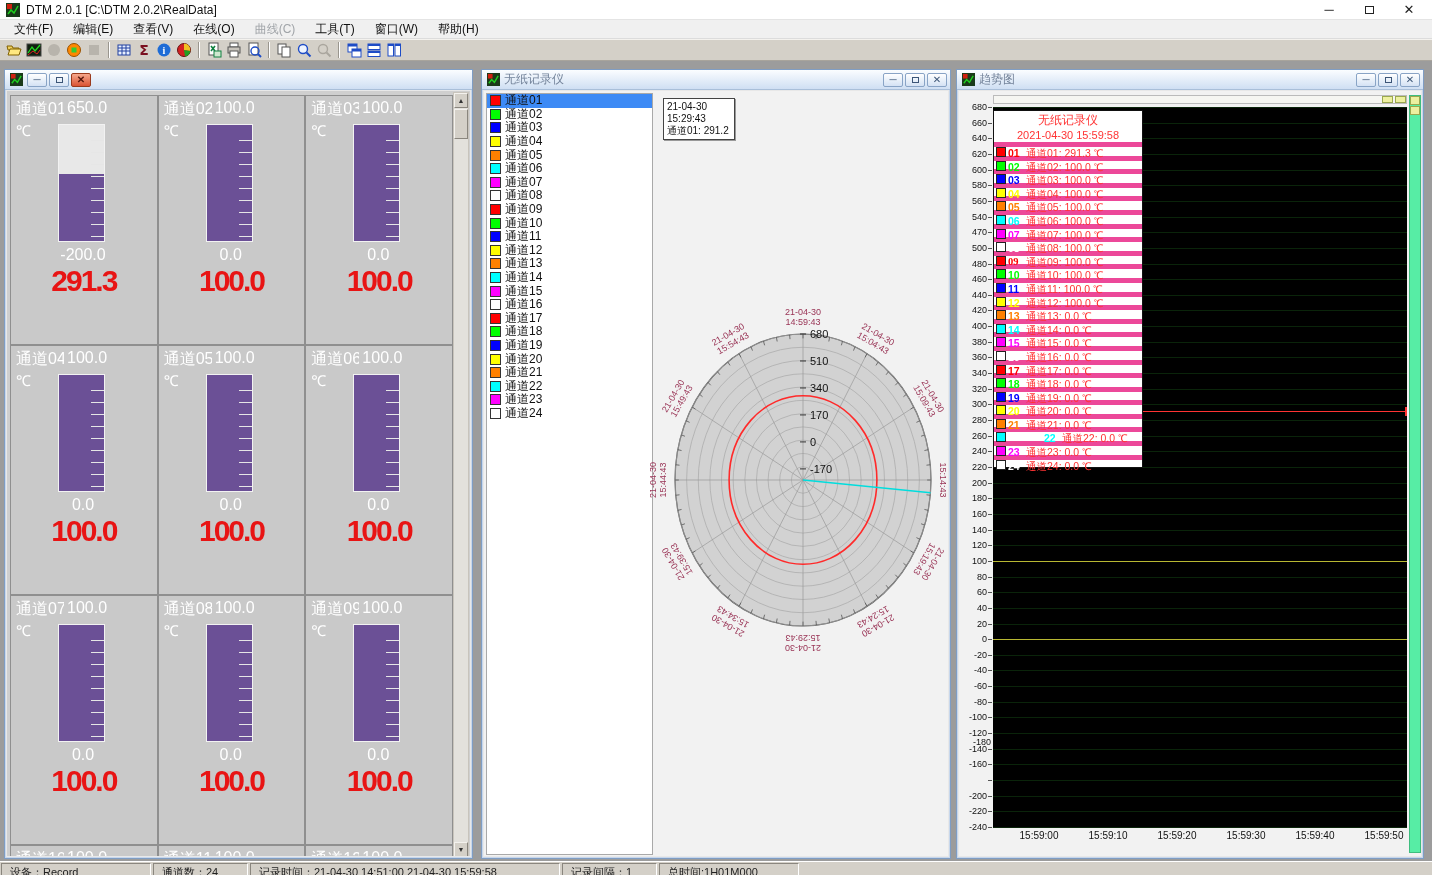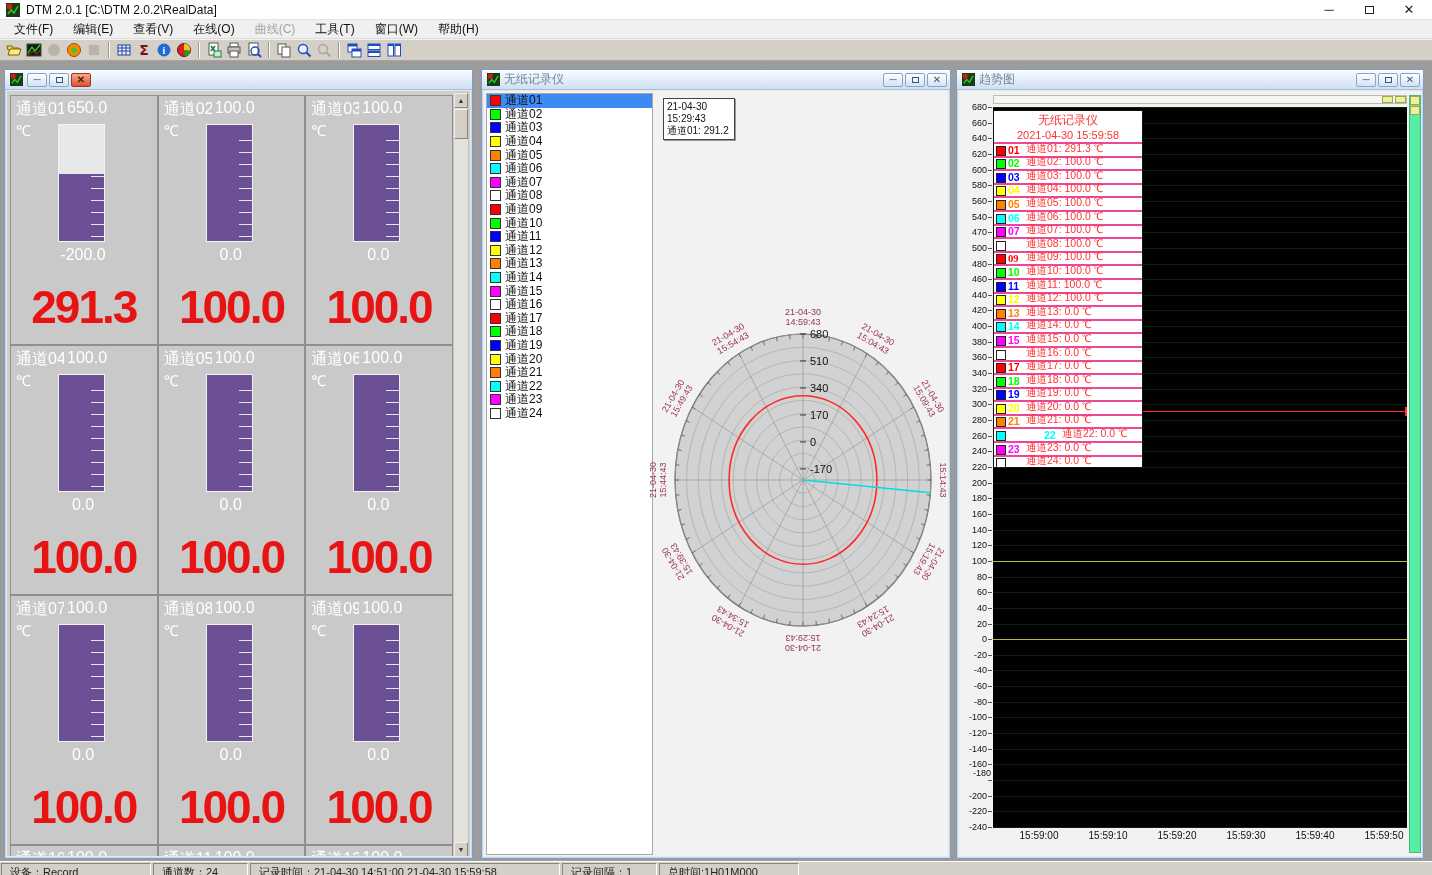--- a/index.html
+++ b/index.html
@@ -42,21 +42,21 @@
   #gauge-grid { position:absolute; left:3px; top:4px; width:443px; height:764px; display:grid; grid-template-columns:repeat(3,1fr); grid-auto-rows:248px; gap:2px; background:#8f8f8f; border:1px solid #8f8f8f; overflow:hidden; }
   .gauge { position:relative; background:#c9c9c9; overflow:hidden; }
   .g-label { position:absolute; left:5px; top:3px; width:48px; font-size:16px; color:#fff; white-space:nowrap; overflow:hidden; }
   .g-max { position:absolute; left:56px; top:3px; font-size:16px; color:#fff; }
   .g-unit { position:absolute; left:5px; top:24px; font-size:15px; color:#fff; }
   .g-bar { position:absolute; left:47px; top:28px; width:47px; height:118px; background:#e8e8e8; border:1px solid #f2f2f2; }
   .g-fill { position:absolute; left:0; bottom:0; width:100%; background:#6b5096; }
   .g-ticks { position:absolute; right:0; top:4px; bottom:4px; width:13px;
              background:repeating-linear-gradient(to bottom, transparent 0 11px, #e6e6e6 11px 12px); }
   .g-min { position:absolute; left:22px; top:150px; width:100px; text-align:center; font-size:16px; color:#fff; }
-  .g-value { position:absolute; left:0; top:184px; width:100%; text-align:center; font-size:46px; font-weight:bold; color:#e81414; letter-spacing:-2px; }
+  .g-value { position:absolute; left:0; top:168px; width:100%; text-align:center; font-size:30px; font-weight:bold; color:#e81414; letter-spacing:-2px; }
   
   .vscroll { position:absolute; right:1px; top:1px; width:16px; height:766px; background:#e3e1dc; border:1px solid #c8c4bc; }
   .varrow { position:absolute; left:0; width:14px; height:15px; background:#d4d0c8; border:1px solid #f4f2ee; border-right-color:#8a867e; border-bottom-color:#8a867e; font-size:7px; color:#333; text-align:center; line-height:14px; }
   .vthumb { position:absolute; left:0; top:16px; width:14px; height:30px; background:#d4d0c8; border:1px solid #f4f2ee; border-right-color:#8a867e; border-bottom-color:#8a867e; }
 
   
   #w2 .wbody { background:#f2f2f2; }
   #chlist { position:absolute; left:2px; top:2px; width:167px; height:762px; background:#fff; border:1px solid #a9a9a9; font-size:12px; color:#111; }
   .ch-item { height:13.6px; display:flex; align-items:center; padding-left:3px; }
   .ch-item.sel { background:#3d8af5; }
@@ -69,21 +69,21 @@
   #plot { position:absolute; left:34px; top:16px; width:414px; height:720px; background:#000; }
   .gridline { position:absolute; left:0; width:100%; height:1px; background:#0a240a; }
   .trendline { position:absolute; left:0; width:100%; height:1px; }
   #live-cursor { position:absolute; right:0; width:2px; height:9px; background:#ff3333; }
   .ylab { position:absolute; width:28px; text-align:right; font-size:9px; color:#111; }
   .ytick { position:absolute; left:29px; width:4px; height:1px; background:#555; }
   .xlab { position:absolute; top:739px; width:60px; text-align:center; font-size:10px; color:#111; }
   #legend { position:absolute; left:34px; top:19px; width:150px; height:358px; background:#fff; border:1px solid #111; font-size:11px; }
   #legend .lg-title { text-align:center; color:#f33; font-size:12px; padding-top:1px; }
   #legend .lg-dt { text-align:center; color:#f33; font-size:11px; padding-bottom:1px; }
-  .lg-row { height:13.6px; display:flex; align-items:flex-end; border-top:2px solid #ec4899; padding-left:2px; }
+  .lg-row { height:13.6px; display:flex; align-items:flex-start; border-top:5px solid #ec4899; padding-left:2px; }
   .lg-sw { width:10px; height:10px; border:1px solid #222; flex:none; }
   .lg-num { width:20px; padding-left:2px; font-weight:bold; font-size:10.5px; flex:none; }
   .lg-txt { color:#f33; font-size:10.5px; white-space:nowrap; }
   #hstrip { position:absolute; left:34px; top:4px; width:414px; height:9px; background:#f6f6f2; border:1px solid #bbb; }
   .strip-btn { position:absolute; top:0; width:11px; height:7px; background:#eef0a0; border:1px solid #9aa84e; }
   #vstrip { position:absolute; left:450px; top:4px; width:12px; height:758px; background:#57eda5; border:1px solid #3ebd7f; }
   .vstrip-btn { position:absolute; left:0; width:10px; height:9px; background:#eef0a0; border:1px solid #9aa84e; }
 
   
   .statusbar { height:15px; background:#d4d0c8; display:flex; overflow:hidden; border-top:1px solid #fff; }
@@ -717,21 +717,21 @@
           <div class="ylab" style="top: 605.783px;">-80</div>
           <div class="ytick" style="top: 610.783px;"></div>
           <div class="ylab" style="top: 621.435px;">-100</div>
           <div class="ytick" style="top: 626.435px;"></div>
           <div class="ylab" style="top: 637.087px;">-120</div>
           <div class="ytick" style="top: 642.087px;"></div>
           <div class="ylab" style="top: 652.739px;">-140</div>
           <div class="ytick" style="top: 657.739px;"></div>
           <div class="ylab" style="top: 668.391px;">-160</div>
           <div class="ytick" style="top: 673.391px;"></div>
-          <div class="ylab" style="top: 677px; padding-left: 14px;">-180</div>
+          <div class="ylab" style="top: 646px; padding-left: 14px;">-180</div>
           <div class="ytick" style="top: 689.043px;"></div>
           <div class="ylab" style="top: 699.696px;">-200</div>
           <div class="ytick" style="top: 704.696px;"></div>
           <div class="ylab" style="top: 715.348px;">-220</div>
           <div class="ytick" style="top: 720.348px;"></div>
           <div class="ylab" style="top: 731px;">-240</div>
           <div class="ytick" style="top: 736px;"></div>
         </div>
       <div id="plot">
           <div class="gridline" style="top: 0px; background: rgb(10, 36, 10);"></div>

